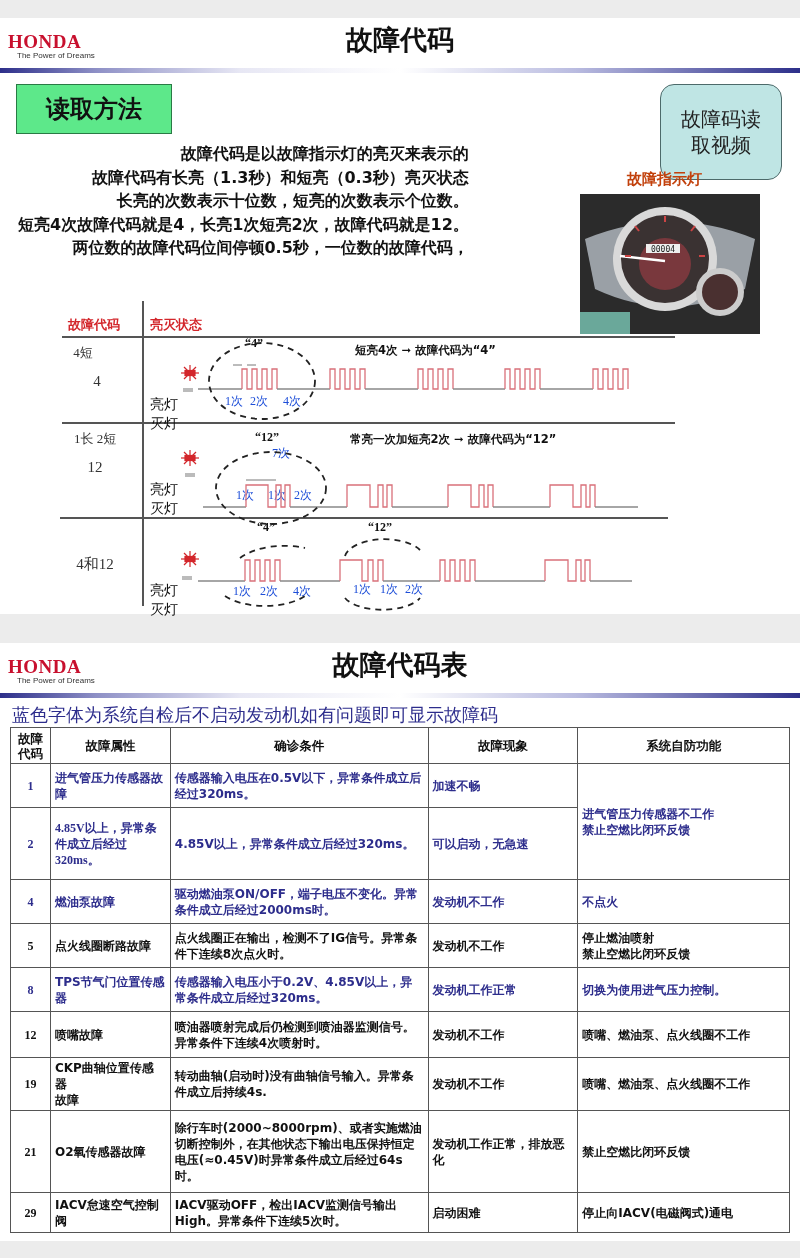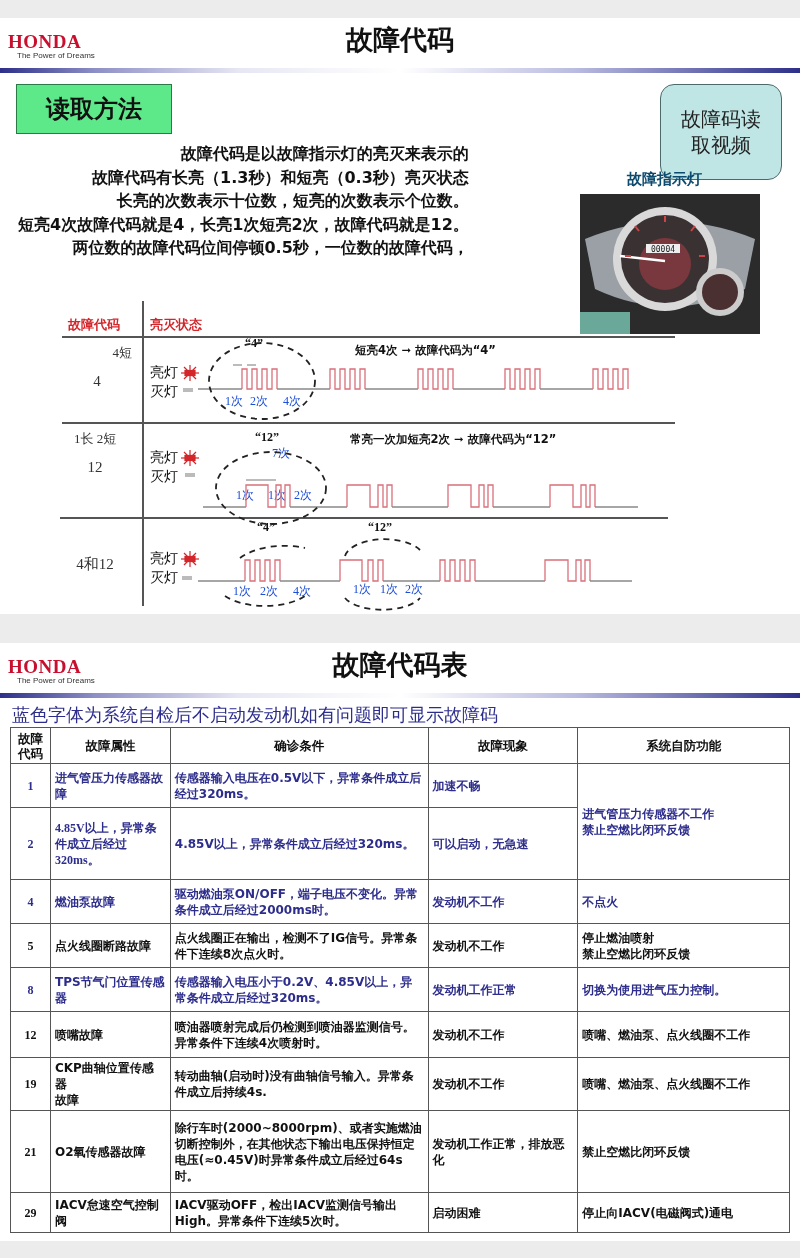--- a/index.html
+++ b/index.html
@@ -9,28 +9,28 @@
   .slide2 { top: 643px; height: 598px; }
   .topbar { position: relative; height: 50px; }
   .honda { position: absolute; left: 8px; top: 15px; }
   .honda .brand { font-family: "Liberation Serif", "DejaVu Serif", serif; font-weight: bold; color: #c8102e; font-size: 19px; letter-spacing: 0.5px; line-height: 18px; }
   .honda .tag { font-family: "Liberation Sans", sans-serif; font-size: 8px; color: #333; margin-left: 9px; line-height: 10px; }
   .slide-title { position: absolute; left: 0; right: 0; top: 4px; text-align: center; font-size: 27px; font-weight: bold; color: #111; }
   .gradbar { height: 5px; background: linear-gradient(to right, #2d2f8a 0%, #8e90c6 12%, #e7e7f4 30%, #ffffff 50%, #b9bbe0 72%, #2d2f8a 100%); }
   .green-btn { position: absolute; left: 16px; top: 66px; width: 156px; height: 50px; background: #5de88a; border: 1.5px solid #2a7a45; display: flex; align-items: center; justify-content: center; font-size: 24px; font-weight: bold; color: #111; }
   .video-btn { position: absolute; left: 660px; top: 66px; width: 122px; height: 96px; background: #bfe5e4; border: 1.5px solid #4d6a6a; border-radius: 14px; display: flex; align-items: center; justify-content: center; text-align: center; font-size: 20px; color: #222; line-height: 26px; padding: 17px 4px; }
   .desc { position: absolute; left: 18px; top: 124px; font-size: 16px; font-weight: bold; color: #111; line-height: 23.5px; text-align: right; }
-  .lamp-caption { position: absolute; left: 627px; top: 152px; font-size: 15px; font-weight: bold; color: #0c4a6e; }
+  .lamp-caption { position: absolute; left: 627px; top: 152px; font-size: 15px; font-weight: bold; color: #c2410c; }
   .dash-photo { position: absolute; left: 580px; top: 176px; width: 180px; height: 140px; background: #2a2a2a; overflow: hidden; text-align: right; }
   .diagram-head { position: absolute; top: 298px; font-size: 13px; font-weight: bold; color: #d3262b; }
   .vline { position: absolute; left: 142px; top: 283px; width: 1.5px; height: 305px; background: #555; }
   .hline { position: absolute; height: 1.5px; background: #555; }
   .codecell { position: absolute; width: 70px; text-align: center; font-family: "Liberation Serif", "DejaVu Serif", serif; font-size: 13px; color: #333; }
   .codebig { font-size: 15px; }
-  .legend-on, .legend-off { position: absolute; font-size: 14px; color: #111; }
+  .legend-on, .legend-off { position: absolute; font-size: 14px; color: #111; margin-top: 32px; }
   .wave-note { position: absolute; font-size: 11.5px; font-weight: bold; color: #111; }
   .quote { position: absolute; font-family: "Liberation Serif", serif; font-weight: bold; font-size: 12px; color: #111; }
   .count-lbl { position: absolute; font-family: "Liberation Serif", serif; font-size: 12px; color: #1d4ed8; }
   svg.wave { position: absolute; overflow: visible; }
   .blue-note { position: absolute; left: 12px; top: 60px; font-size: 18px; color: #2d2d8c; }
   table.dtc { position: absolute; left: 10px; top: 84px; width: 780px; border-collapse: collapse; font-size: 12px; }
   table.dtc th, table.dtc td { border: 1.2px solid #555; vertical-align: middle; padding: 2px 4px; line-height: 16px; }
   table.dtc th { font-weight: bold; color: #111; height: 36px; font-size: 12.5px; }
   table.dtc td.code { text-align: center; font-family: "Liberation Serif", serif; font-weight: bold; }
   .blue { color: #2d2d8c; }
@@ -90,21 +90,21 @@
 
   <div class="diagram-head" style="left:68px;">故障代码</div>
   <div class="diagram-head" style="left:150px;">亮灭状态</div>
   <div class="vline"></div>
   <div class="hline" style="left:62px; top:318px; width:275px;"></div>
   <div class="hline" style="left:62px; top:404px; width:275px;"></div>
   <div class="hline" style="left:337px; top:318px; width:338px;"></div>
   <div class="hline" style="left:337px; top:404px; width:338px;"></div>
   <div class="hline" style="left:60px; top:499px; width:608px;"></div>
 
-  <div class="codecell" style="left:62px; top:326px;text-align:right;">4短</div>
+  <div class="codecell" style="left:48px; top:326px;">4短</div>
   <div class="codecell codebig" style="left:62px; top:355px;">4</div>
   <div class="legend-on" style="left:150px; top:346px;">亮灯</div>
   <div class="legend-off" style="left:150px; top:365px;">灭灯</div>
   <div class="quote" style="left:245px; top:318px;">“4”</div>
   <div class="wave-note" style="left:355px; top:325px;">短亮4次 ➞ 故障代码为“4”</div>
   <div class="count-lbl" style="left:225px; top:375px;">1次</div>
   <div class="count-lbl" style="left:250px; top:375px;">2次</div>
   <div class="count-lbl" style="left:283px; top:375px;">4次</div>
 
   <div class="codecell" style="left:60px; top:412px;">1长 2短</div>

